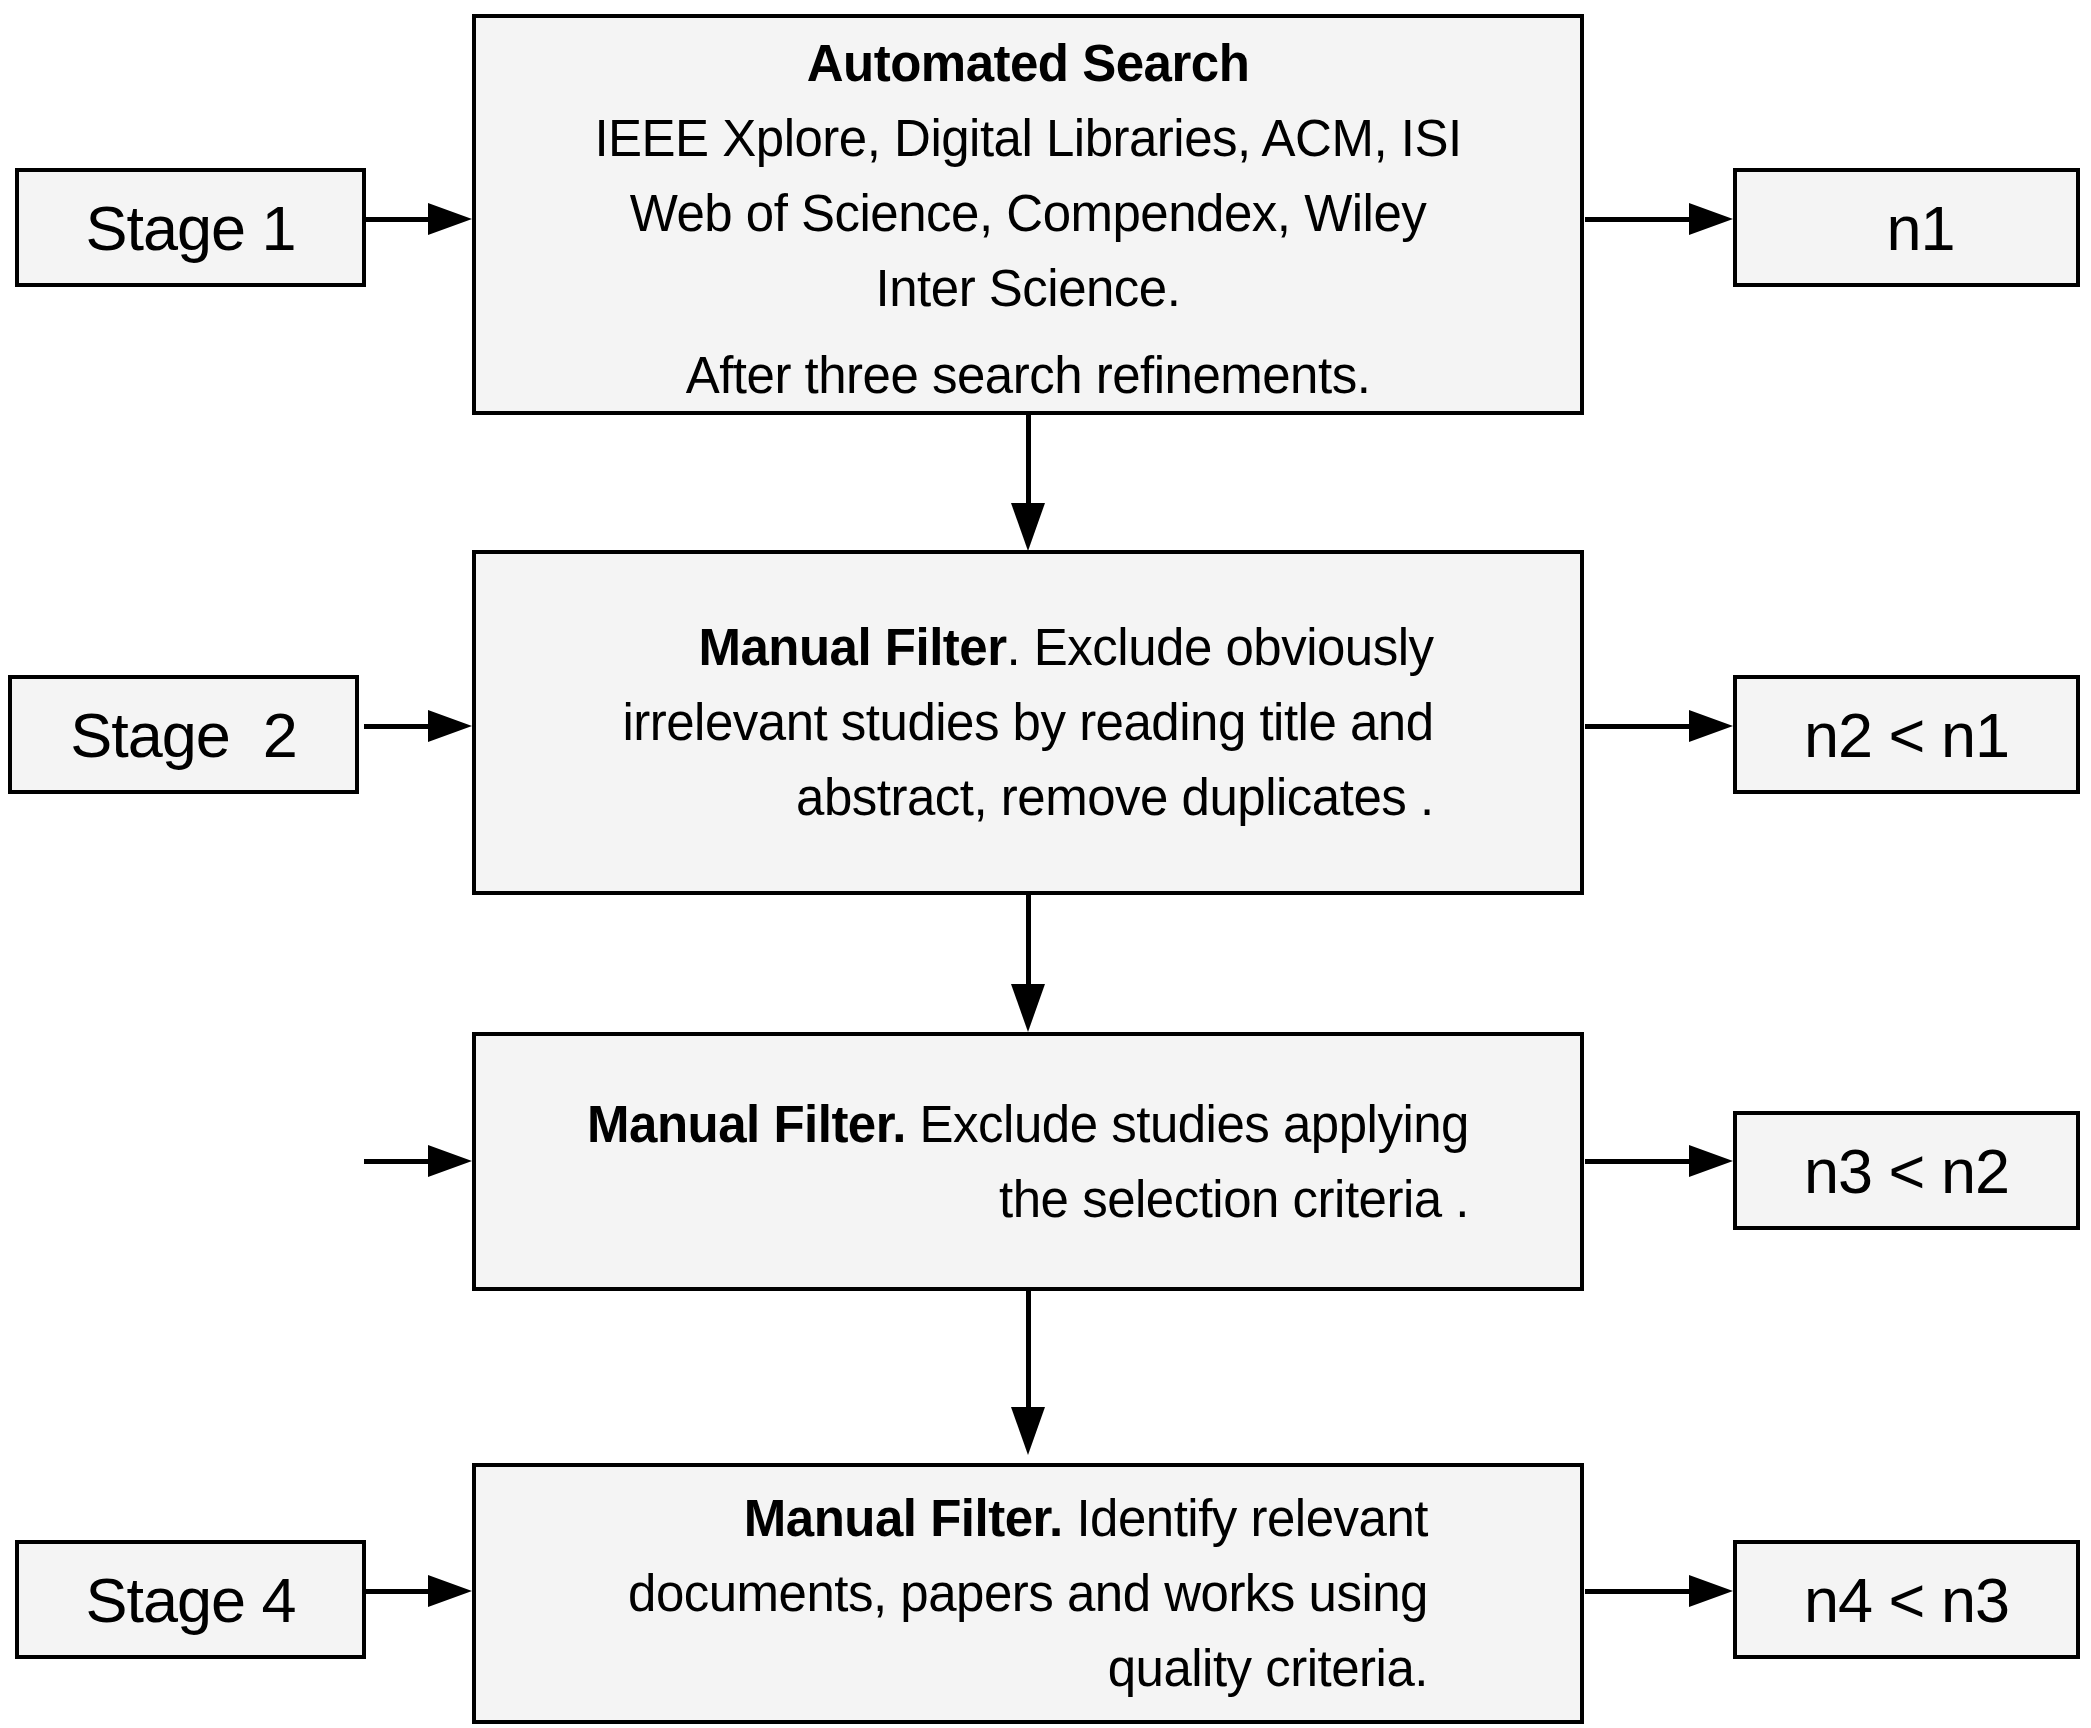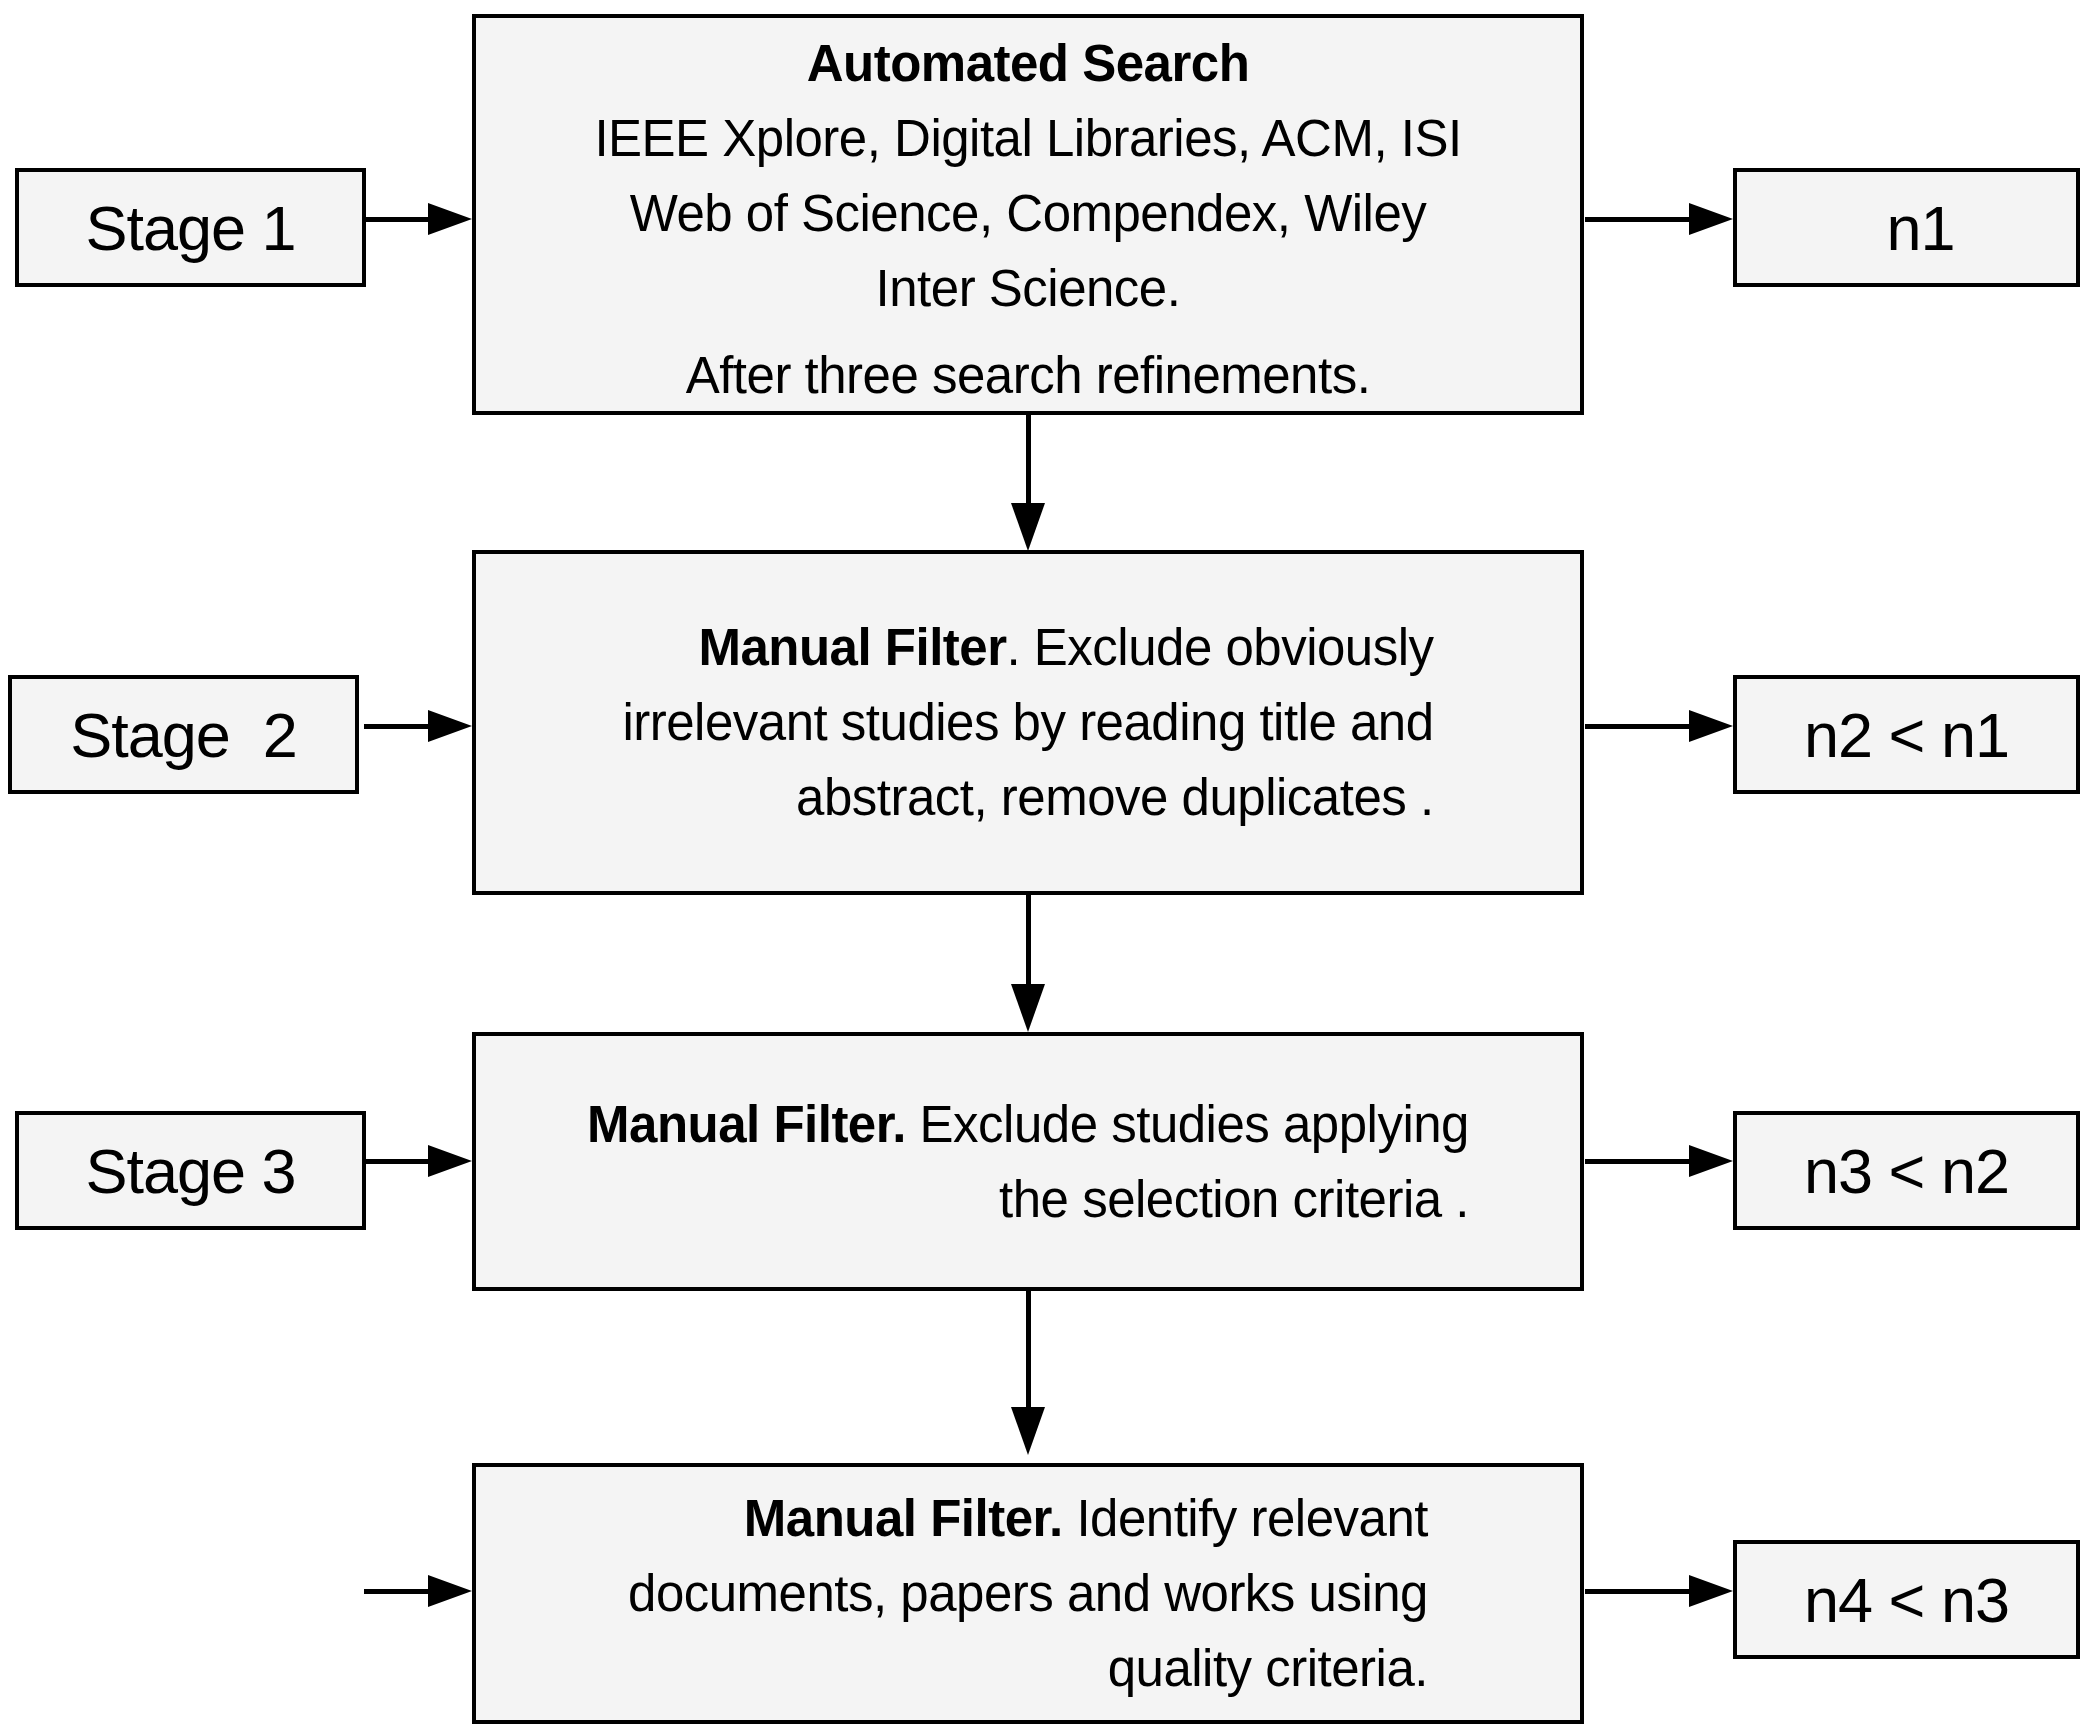--- a/index.html
+++ b/index.html
@@ -101,22 +101,22 @@
 <body>
 
 <div class="canvas">
 
   <div class="box small-box" style="left:15px; top:168px;">
     <span>Stage 1</span>
   </div>
   <div class="box small-box" style="left:8px; top:675px;">
     <span>Stage  2</span>
   </div>
-  <div class="box small-box" style="left:15px; top:1111px;">
-    <span>Stage 3</span>
+  <div class="box small-box" style="left:15px; top:1540px;">
+    <span>Stage 4</span>
   </div>
 
   <div class="box process-box lefty" style="top:14px; height:401px;">
     <div class="ptext b">Automated Search</div>
     <div class="ptext">IEEE Xplore, Digital Libraries, ACM, ISI
 Web of Science, Compendex, Wiley
 Inter Science.</div>
     <div class="ptext para2">After three search refinements.</div>
   </div>
 

